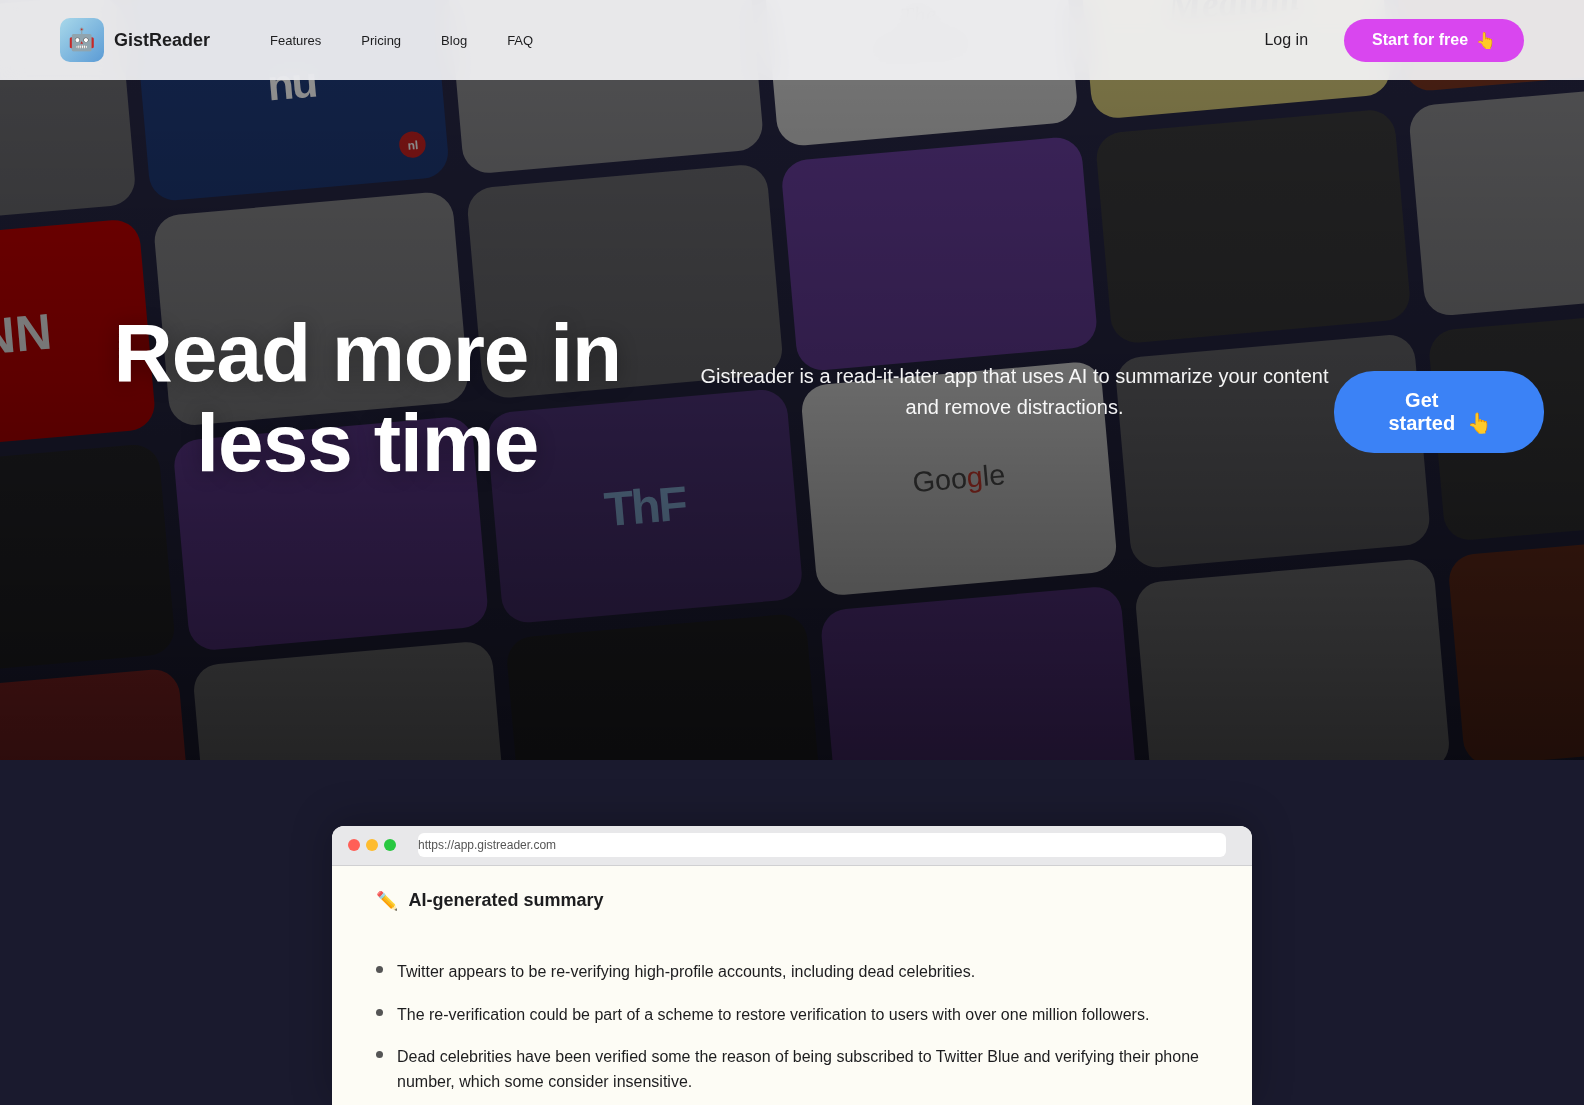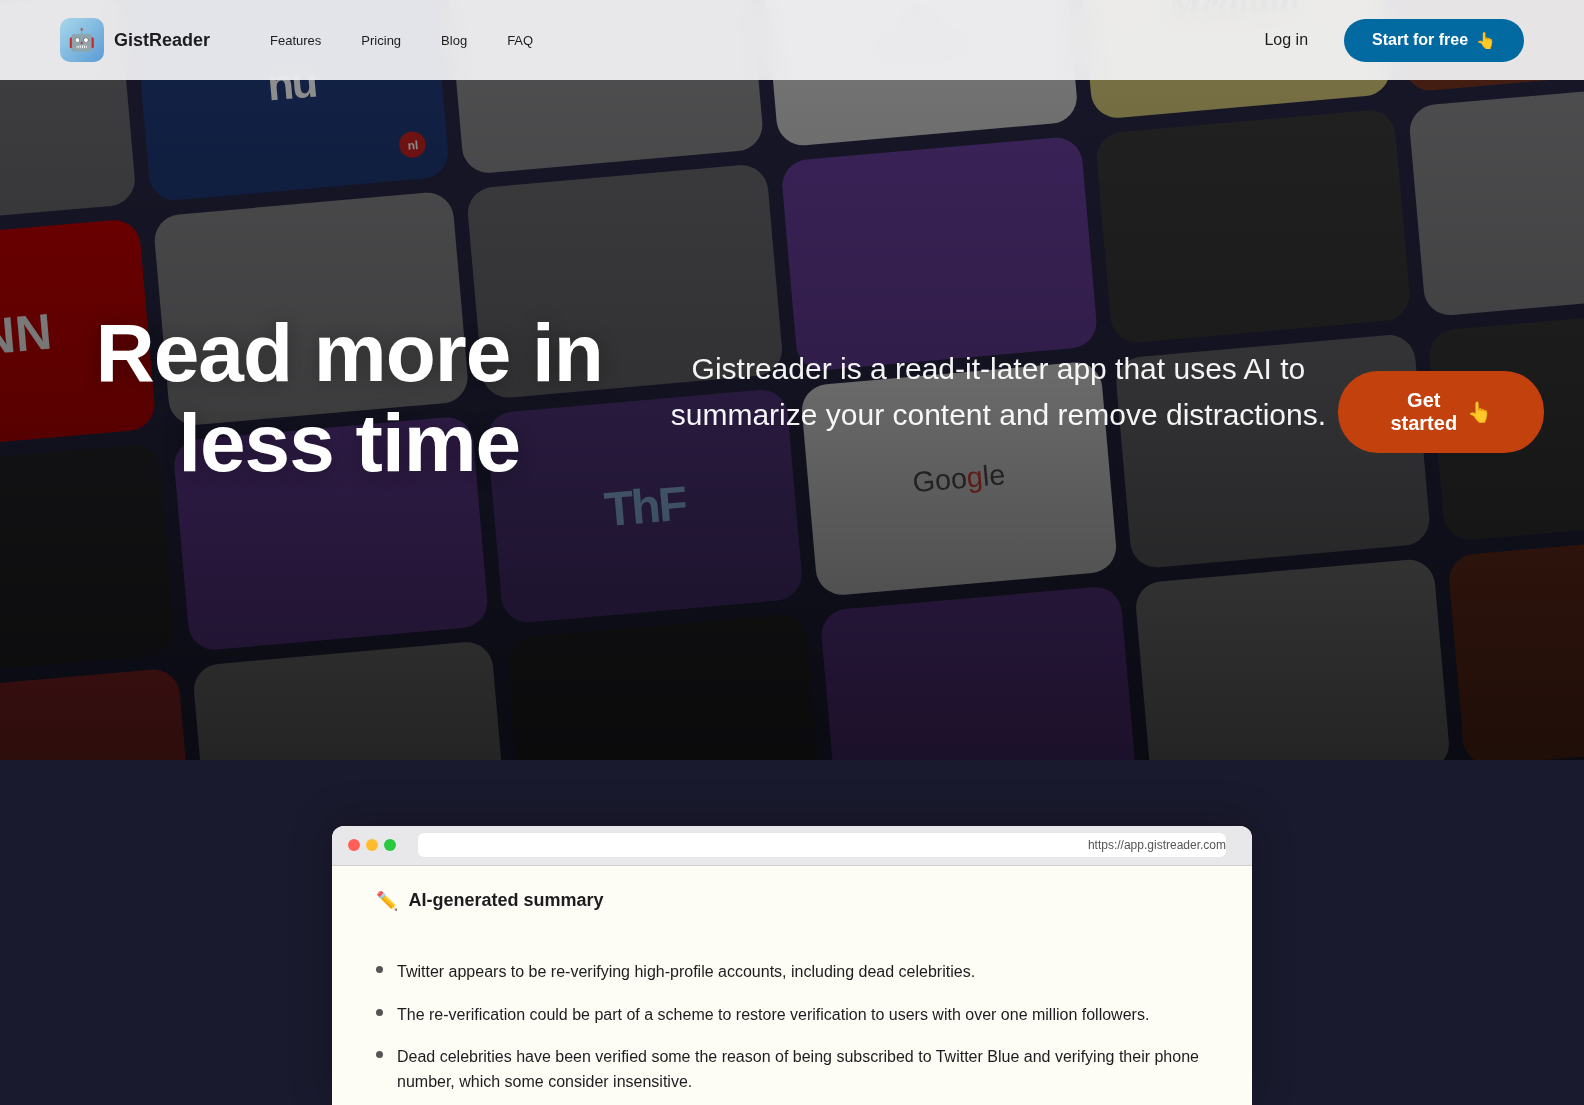--- a/index.html
+++ b/index.html
@@ -63,21 +63,21 @@
       align-items: center;
       gap: 36px;
     }
     .nav-login {
       font-size: 16px;
       color: #1d1d1f;
       cursor: pointer;
       font-weight: 400;
     }
     .nav-cta {
-      background: #0369a1;
+      background: #d946ef;
       color: #fff;
       border: none;
       border-radius: 30px;
       padding: 12px 28px;
       font-size: 16px;
       font-weight: 600;
       cursor: pointer;
       display: flex;
       align-items: center;
       gap: 8px;
@@ -160,39 +160,39 @@
     .hero-title {
       font-size: 82px;
       font-weight: 800;
       color: #fff;
       line-height: 1.1;
       margin-bottom: 28px;
       text-shadow: 0 2px 20px rgba(0,0,0,0.3);
       letter-spacing: -1px;
     }
     .hero-subtitle {
-      font-size: 30px;
+      font-size: 20px;
       color: #fff;
       line-height: 1.55;
       max-width: 680px;
       margin-bottom: 40px;
       font-weight: 400;
       opacity: 0.95;
     }
     .hero-btn {
-      background: #c2410c;
+      background: #3b82f6;
       color: #fff;
       border: none;
       border-radius: 40px;
       padding: 18px 52px;
       font-size: 20px;
       font-weight: 600;
       cursor: pointer;
       display: flex;
-      align-items: center;
+      align-items: flex-end;
       gap: 10px;
     }
 
     
     .browser-window {
       position: absolute;
       bottom: 0;
       left: 50%;
       transform: translateX(-50%);
       width: 920px;
@@ -223,21 +223,21 @@
     .dot-red { background: #ff5f57; }
     .dot-yellow { background: #febc2e; }
     .dot-green { background: #28c840; }
     .browser-url {
       flex: 1;
       background: #fff;
       border-radius: 6px;
       height: 24px;
       display: flex;
       align-items: center;
-      justify-content: flex-end;
+      justify-content: flex-start;
       font-size: 12px;
       color: #555;
       margin: 0 10px;
     }
     .browser-content {
       padding: 24px 44px 0;
     }
     .summary-header {
       display: flex;
       align-items: center;

